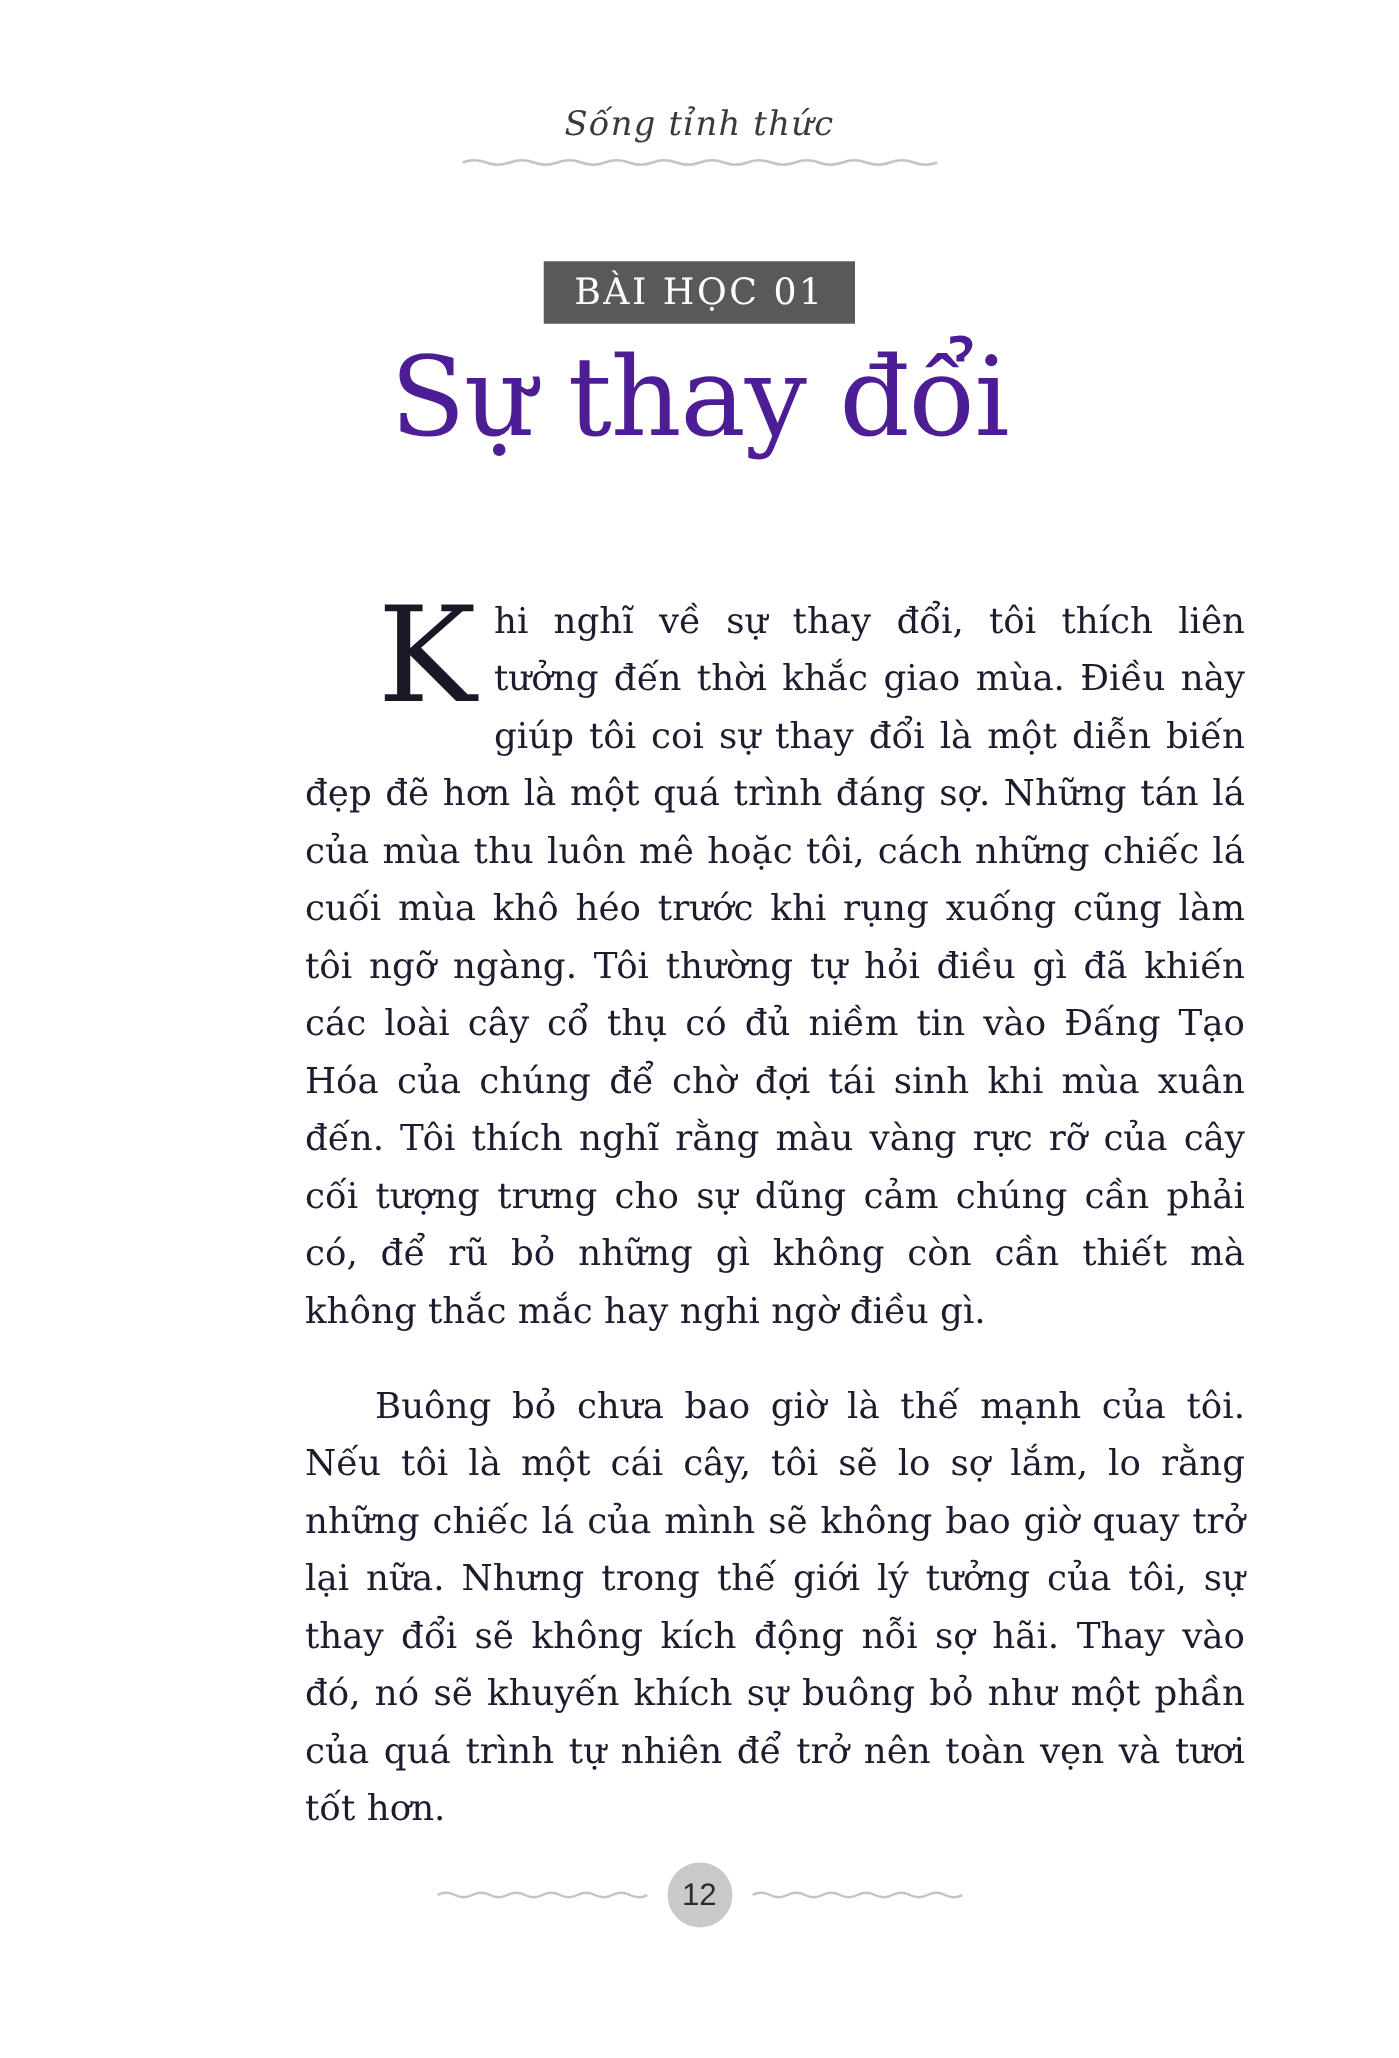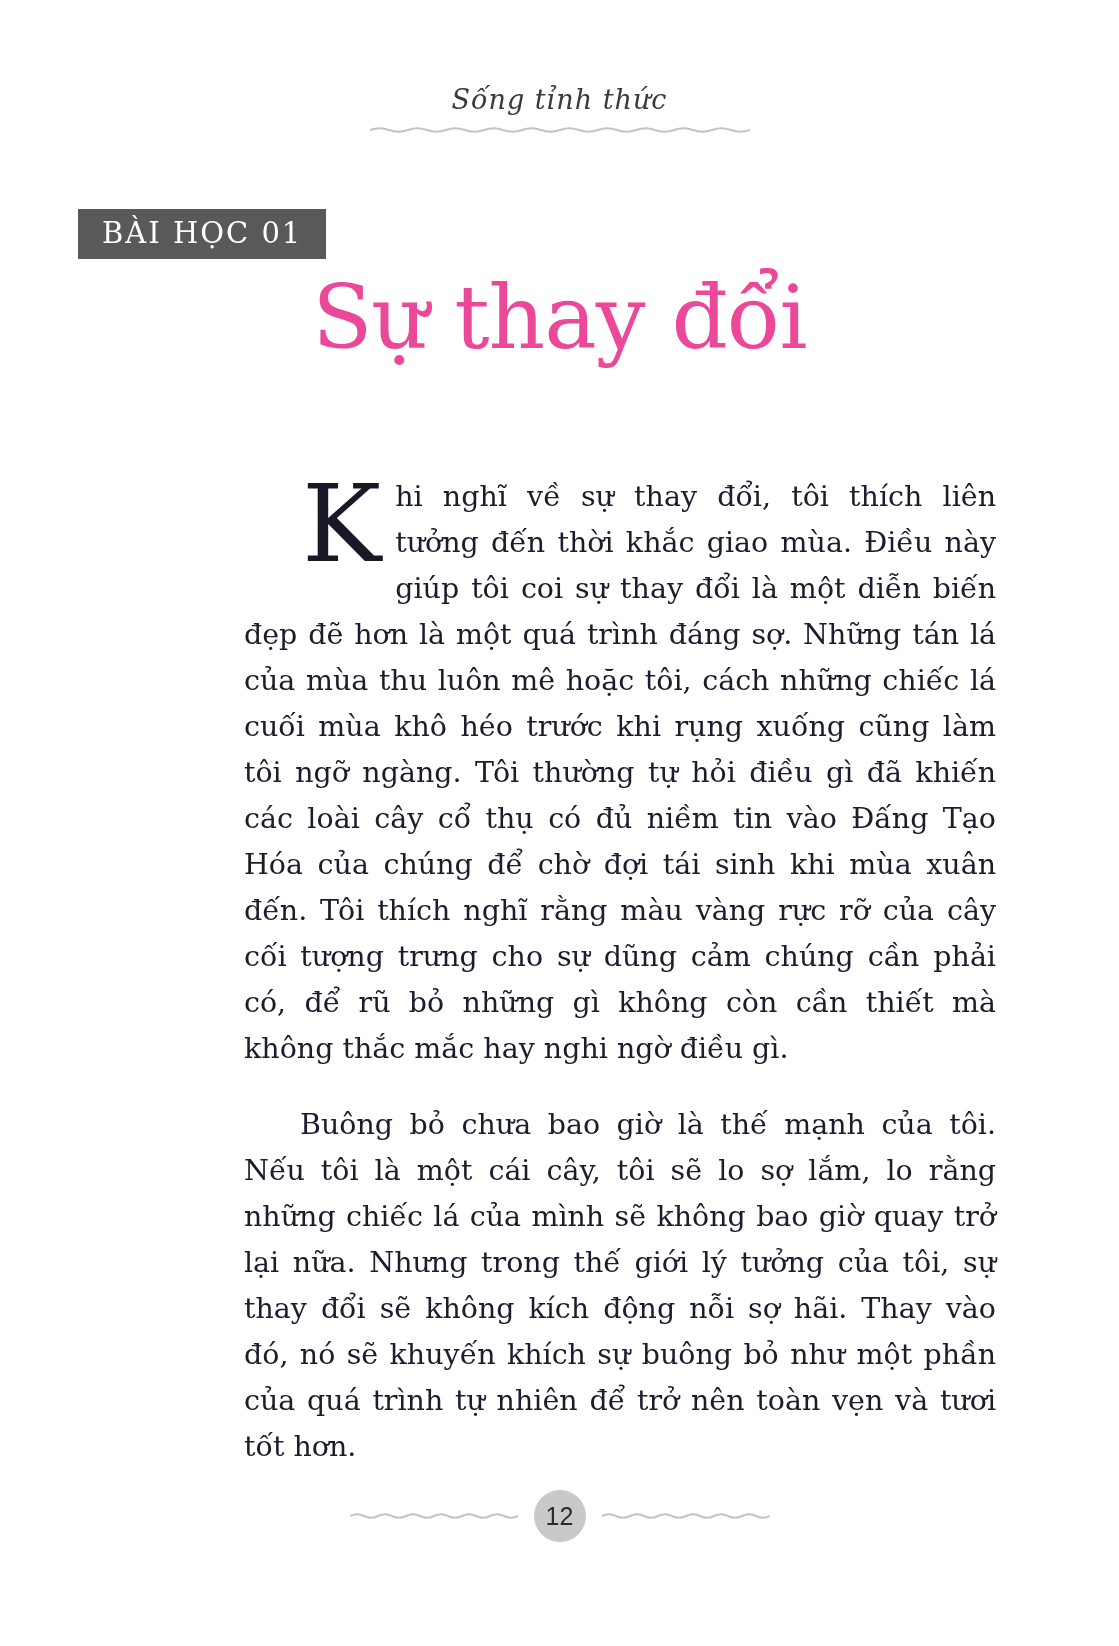--- a/index.html
+++ b/index.html
@@ -28,40 +28,41 @@
     letter-spacing: 1px;
   }
   .header-wave {
     display: block;
     margin: 10px auto 0 auto;
   }
 
   
   .badge-row {
     margin-top: 74px;
+    text-align: center;
   }
   .lesson-badge {
     display: inline-block;
     background: #58595b;
     color: #ffffff;
     font-family: "DejaVu Serif", "Liberation Serif", serif;
     font-size: 29px;
     letter-spacing: 2px;
     padding: 7px 24px 9px 24px;
   }
 
   
   .chapter-title {
     margin-top: 10px;
     text-align: center;
     font-family: "DejaVu Serif", "Liberation Serif", serif;
     font-weight: 500;
     font-size: 88px;
     line-height: 1.12;
-    color: #ec4899;
+    color: #4c1d95;
     letter-spacing: -1px;
   }
 
   
   .body-text {
     width: 752px;
     margin: 106px 0 0 166px;
     font-size: 28.5px;
     line-height: 46px;
     text-align: justify;

